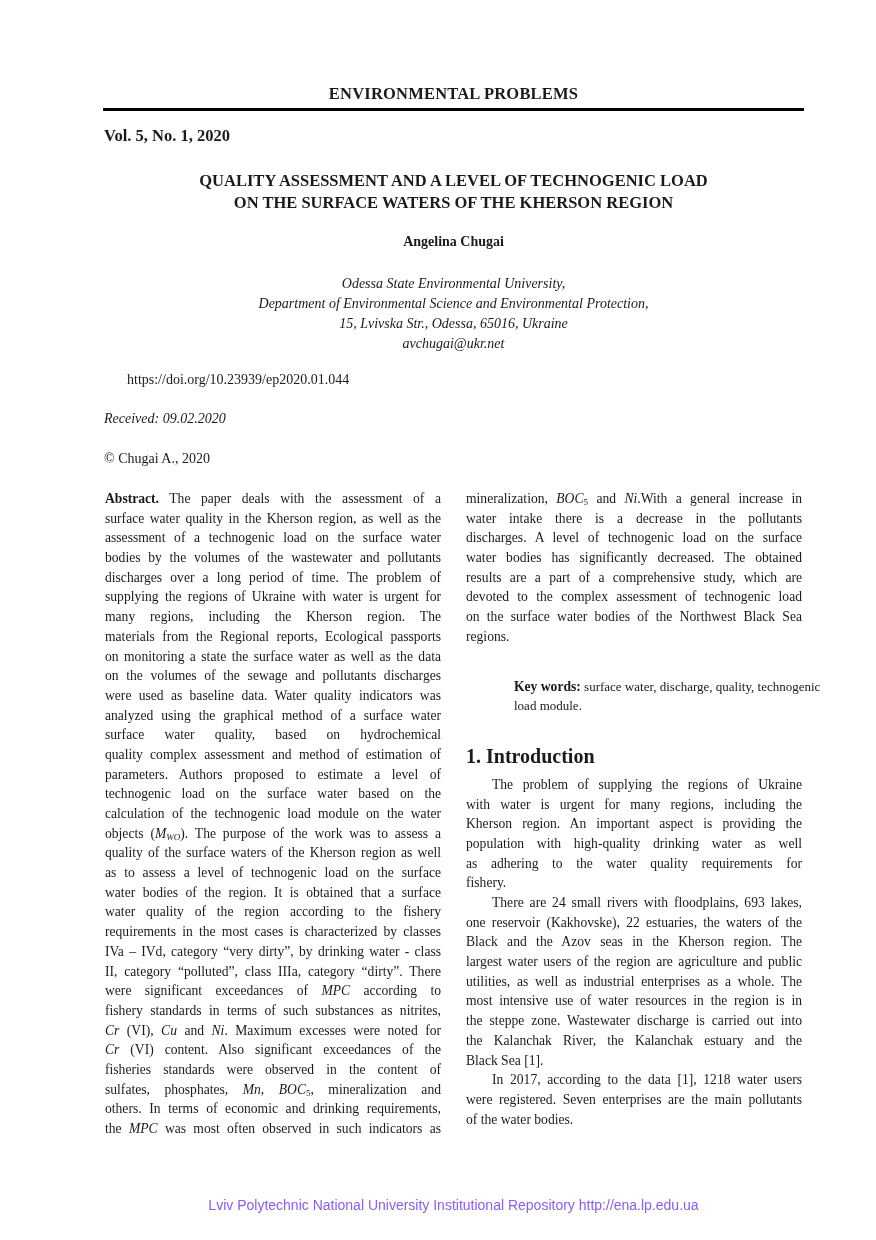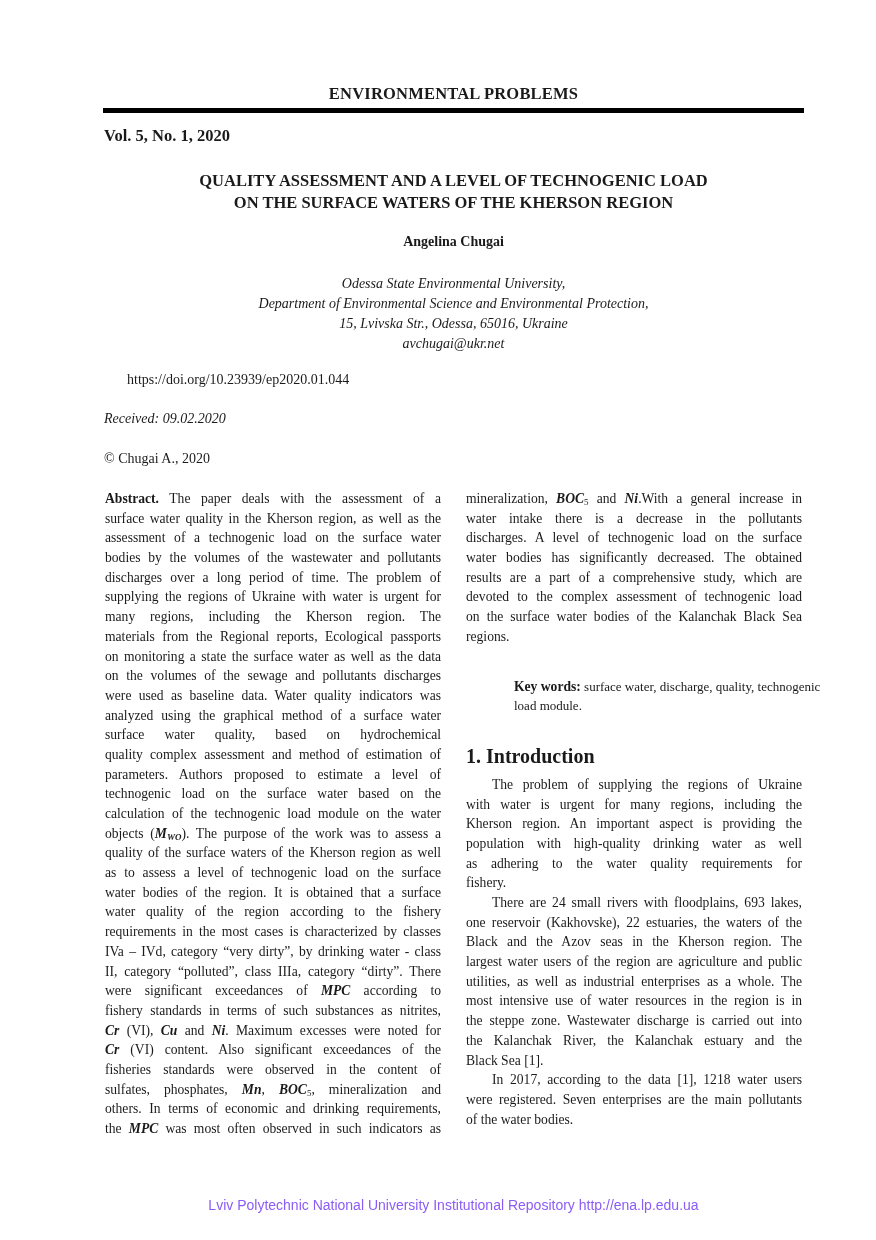--- a/index.html
+++ b/index.html
@@ -3,21 +3,21 @@
 <meta charset="utf-8">
 <style>
   html, body { margin: 0; padding: 0; background: #ffffff; }
   body {
     width: 876px; height: 1240px; position: relative; overflow: hidden;
     font-family: "Liberation Serif", "DejaVu Serif", serif; color: #1a1a1a;
   }
   .journal-header {
     position: absolute; left: 103px; top: 84px; width: 701px;
     text-align: center; font-weight: bold; font-size: 16.5px; letter-spacing: 0.2px;
-    padding-bottom: 4px; border-bottom: 5px solid #000000;
+    padding-bottom: 4px; border-bottom: 3px solid #000000;
   }
   .volume { position: absolute; left: 104px; top: 126px; font-weight: bold; font-size: 16.5px; }
   .title {
     position: absolute; left: 103px; top: 170px; width: 701px; text-align: center;
     font-weight: bold; font-size: 16.5px; line-height: 22px;
   }
   .author { position: absolute; left: 103px; top: 234px; width: 701px; text-align: center; font-weight: bold; font-size: 14px; }
   .affil {
     position: absolute; left: 103px; top: 274px; width: 701px; text-align: center;
     font-style: italic; font-size: 14px; line-height: 20px;
@@ -28,21 +28,21 @@
 
   .col { position: absolute; font-size: 13.6px; line-height: 19.7px; }
   .col-left { left: 105px; top: 489px; width: 336px; }
   .col-right { left: 466px; top: 489px; width: 336px; }
   .ln { display: block; text-align: justify; text-align-last: justify; white-space: nowrap; height: 19.7px; }
   .ln.last { text-align-last: left; }
   .ln.indent { padding-left: 26px; }
   .kw { font-size: 13px; margin-left: 48px; }
   .section-title { font-weight: bold; font-size: 20px; display: block; height: 26px; }
   sub { font-size: 9px; vertical-align: -2px; line-height: 0; }
-  i { font-style: italic; font-weight: bold; }
+  i { font-style: italic; }
   .gap { display: block; }
 
   .footer {
     position: absolute; left: 103px; top: 1197px; width: 701px; text-align: center;
     font-family: "Liberation Sans", "DejaVu Sans", sans-serif; font-size: 14px; color: #8b5cf6;
   }
 </style>
 </head>
 <body>
 
@@ -103,21 +103,21 @@
   <span class="ln"><span>the </span><i>MPC</i><span> was most often observed in such indicators as</span></span>
 </div>
 
 <div class="col col-right">
   <span class="ln"><span>mineralization, </span><i>BOC</i><sub>5</sub><span> and </span><i>Ni</i><span>.With a general increase in</span></span>
   <span class="ln">water intake there is a decrease in the pollutants</span>
   <span class="ln">discharges. A level of technogenic load on the surface</span>
   <span class="ln">water bodies has significantly decreased. The obtained</span>
   <span class="ln">results are a part of a comprehensive study, which are</span>
   <span class="ln">devoted to the complex assessment of technogenic load</span>
-  <span class="ln">on the surface water bodies of the Kalanchak Black Sea</span>
+  <span class="ln">on the surface water bodies of the Northwest Black Sea</span>
   <span class="ln last">regions.</span>
 
   <span class="gap" style="height:30px"></span>
 
   <span class="ln kw"><b style="font-size:13.6px">Key words:</b><span> surface water, discharge, quality, technogenic</span></span>
   <span class="ln last kw">load module.</span>
 
   <span class="gap" style="height:31px"></span>
 
   <span class="section-title">1. Introduction</span>

